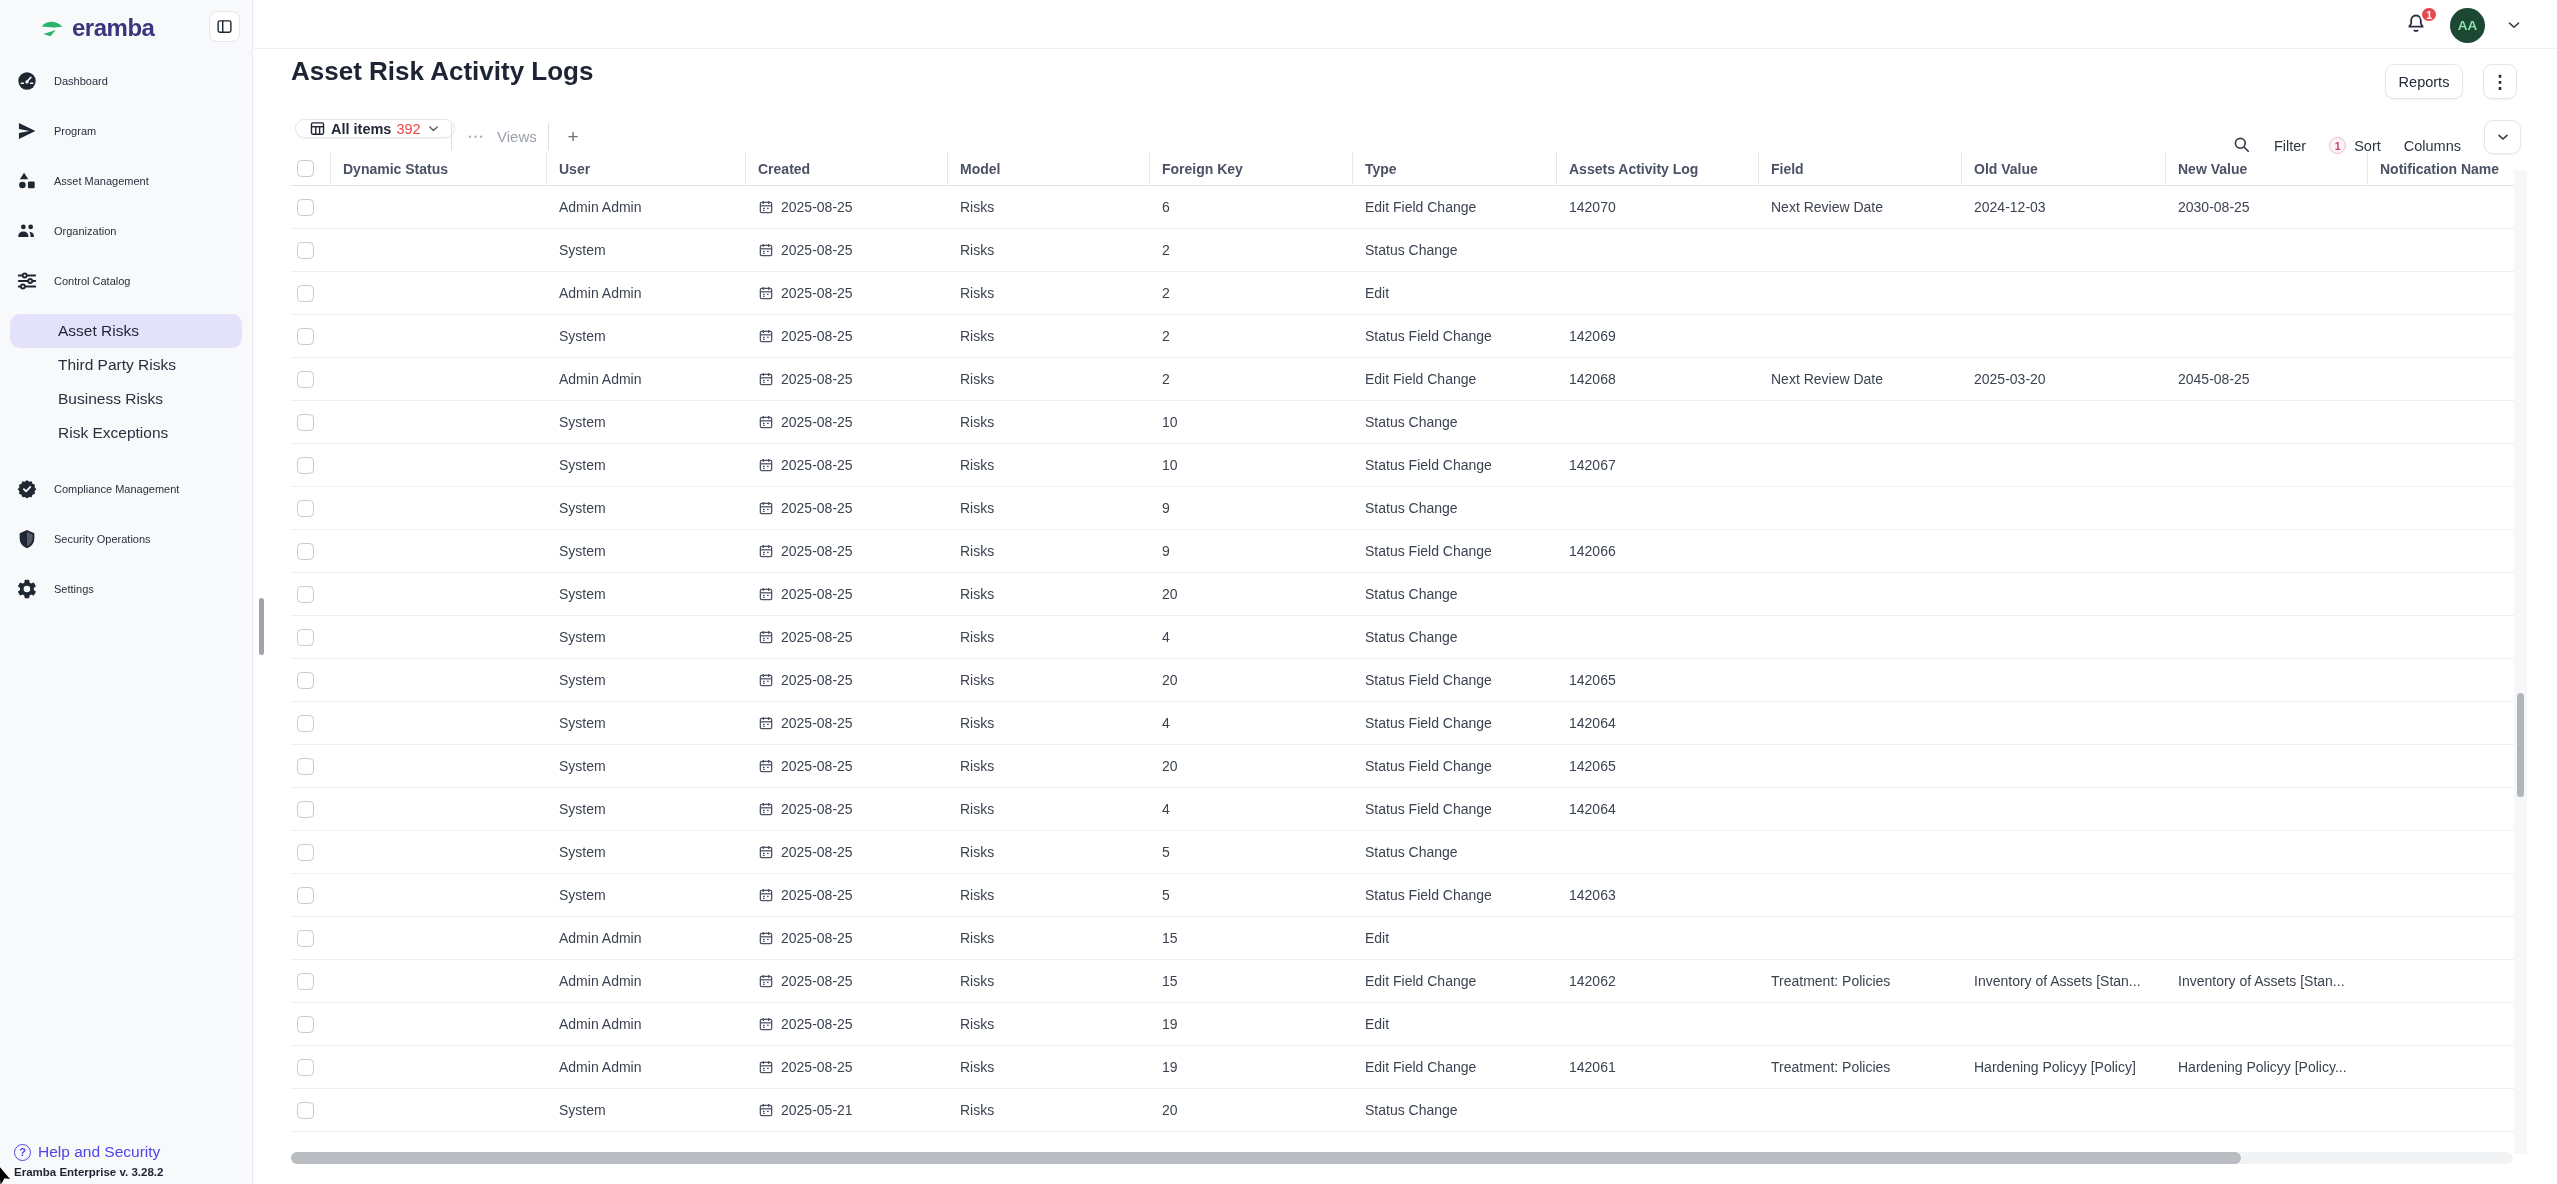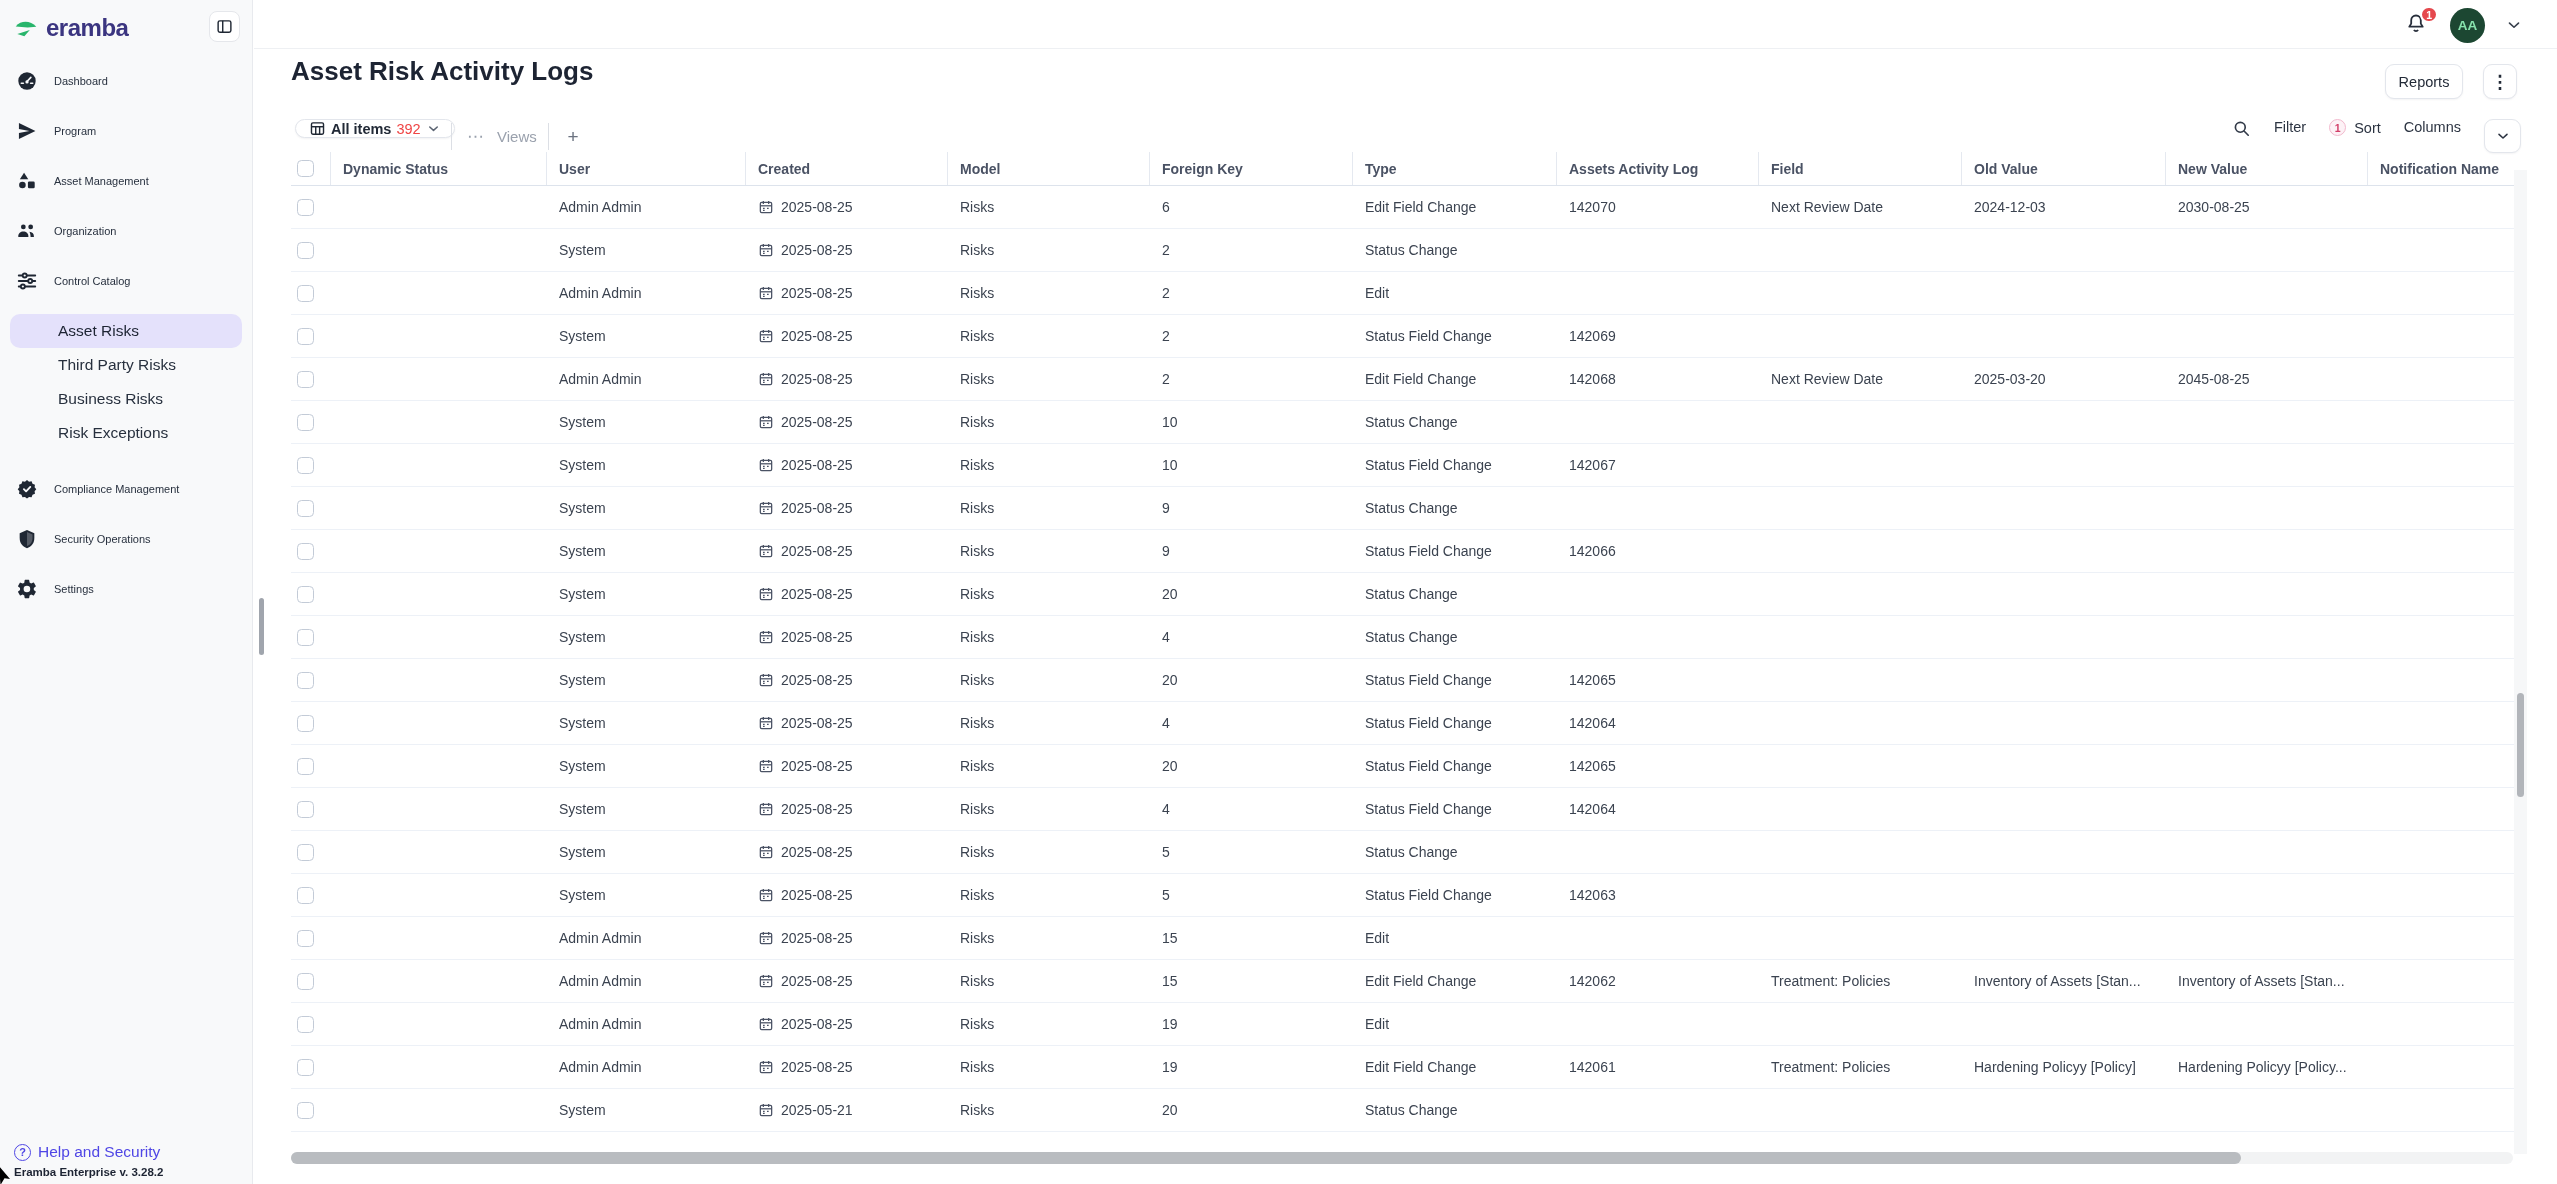--- a/index.html
+++ b/index.html
@@ -9,21 +9,21 @@
     background:#ffffff; color:#333b49;
     position:relative; overflow:hidden;
   }
   svg { display:block; }
 
   
   .sidebar {
     position:absolute; left:0; top:0; width:253px; height:1184px;
     background:#f8f9fa; border-right:1px solid #e8eaee;
   }
-  .logo-row { position:relative; height:56px; display:flex; align-items:center; padding-left:13px; }
+  .logo-row { position:relative; height:56px; display:flex; align-items:center; padding-left:39px; }
   .logo-mark { margin-right:7px; }
   .logo-text { font-size:24px; font-weight:700; color:#3b3580; letter-spacing:-0.5px; }
   .panel-toggle {
     position:absolute; right:12px; top:11px; width:31px; height:31px;
     background:#ffffff; border:1px solid #e5e7eb; border-radius:8px;
     display:flex; align-items:center; justify-content:center; color:#1f2733; cursor:pointer;
   }
   .nav { padding-top:0; }
   .nav-item {
     height:50px; display:flex; align-items:center; padding-left:16px;
@@ -84,21 +84,21 @@
     box-shadow:0 1px 2px rgba(16,24,40,.05);
   }
   .allitems-pill .lbl { font-size:14.5px; font-weight:600; color:#222a37; }
   .allitems-pill .cnt { font-size:14.5px; font-weight:500; color:#ef4444; }
   .tb-divider { position:absolute; top:4px; width:1px; height:27px; background:#dcdfe5; }
   .views-group { position:absolute; left:176px; top:0; height:35px; display:flex; align-items:center; gap:12px; color:#9aa1ad; cursor:pointer; }
   .views-group .dots { font-size:17px; letter-spacing:1px; }
   .views-group .lbl { font-size:15px; font-weight:500; }
   .plus-btn { position:absolute; left:269px; top:0; height:35px; width:26px; display:flex; align-items:center; justify-content:center;
     font-size:19px; color:#6b7280; cursor:pointer; }
-  .toolbar-right { position:absolute; right:0; top:0; height:35px; display:flex; align-items:flex-start; gap:23px; }
+  .toolbar-right { position:absolute; right:0; top:0; height:35px; display:flex; align-items:flex-end; gap:23px; }
   .tb-txt { font-size:14.5px; font-weight:500; color:#2c3442; cursor:pointer; }
   .sort-group { display:flex; align-items:center; gap:8px; }
   .sort-badge {
     width:17px; height:17px; border-radius:50%; background:#fdf2f6; border:1px solid #f2b9cd;
     color:#d23f69; font-size:10.5px; font-weight:700; display:flex; align-items:center; justify-content:center;
   }
   .search-icon-btn { color:#333b49; cursor:pointer; }
   .expand-btn { width:37px; height:34px; }
 
   

